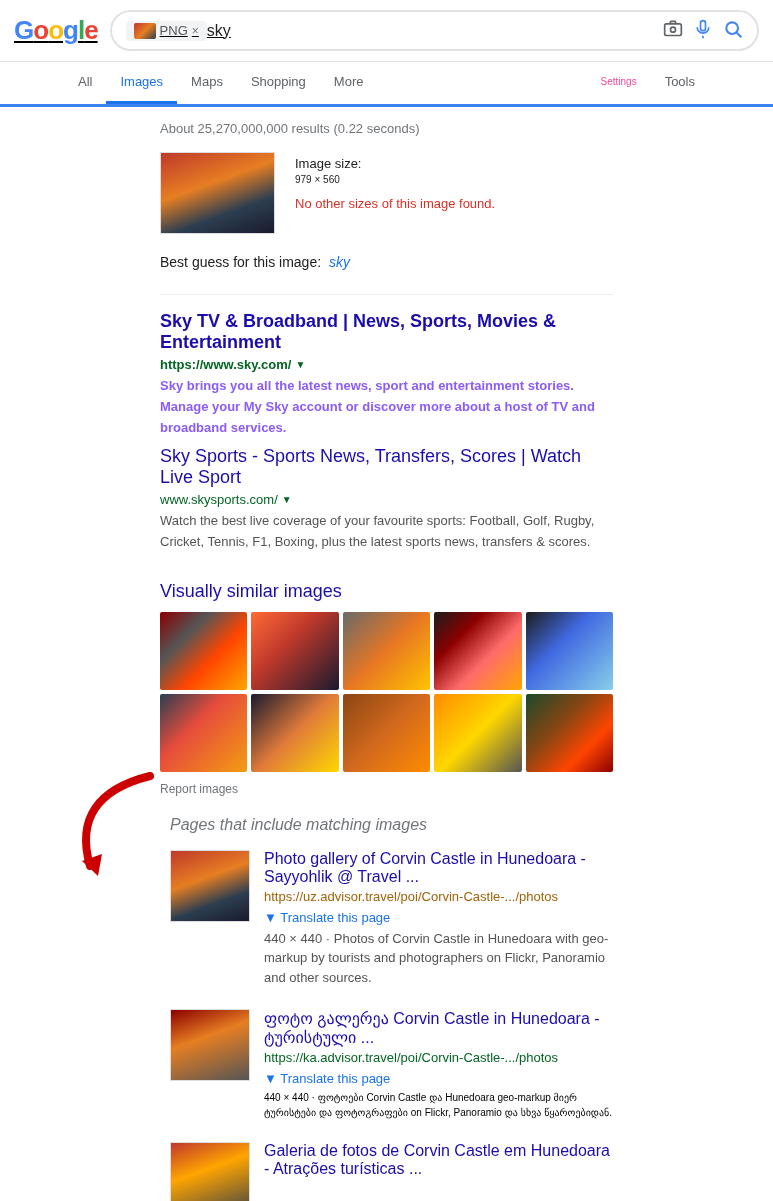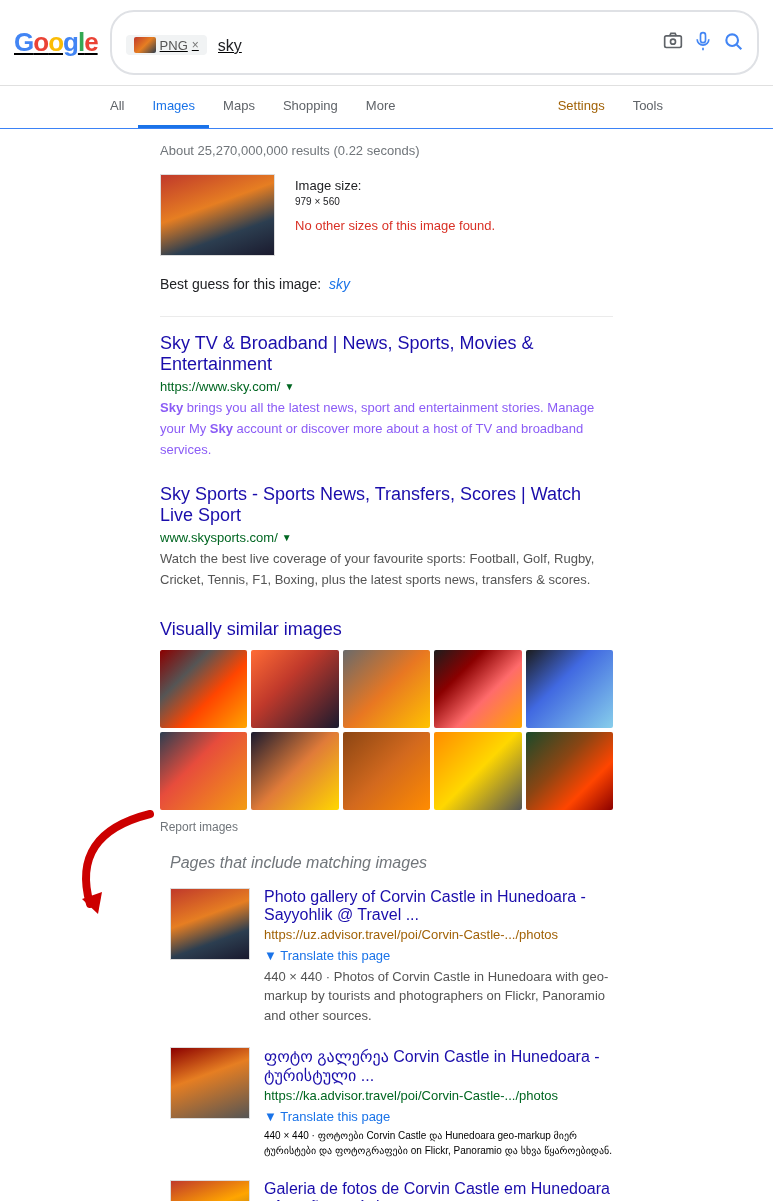--- a/index.html
+++ b/index.html
@@ -5,21 +5,21 @@
     * { box-sizing: border-box; margin: 0; padding: 0; }
     body { font-family: Arial, sans-serif; background: #fff; width: 773px; min-height: 1201px; overflow-x: hidden; }
   </style>
 </head>
 <body>
 
 <div style="display:flex; align-items:center; padding:10px 14px; border-bottom:1px solid #e0e0e0; gap:12px;text-decoration:underline;">
   <div style="font-size:26px; font-weight:bold; letter-spacing:-1px; user-select:none;">
     <span style="color:#4285F4">G</span><span style="color:#EA4335">o</span><span style="color:#FBBC05">o</span><span style="color:#4285F4">g</span><span style="color:#34A853">l</span><span style="color:#EA4335">e</span>
   </div>
-  <div style="display:flex; align-items:flex-end; border:2px solid #dfe1e5; border-radius:24px; padding:18px 14px; flex:1; gap:11px;">
+  <div style="display:flex; align-items:center; border:2px solid #dfe1e5; border-radius:24px; padding:6px 14px; flex:1; gap:0;">
     <div style="display:flex; align-items:center; background:#f1f3f4; border-radius:4px; padding:2px 8px; gap:4px;">
       <span style="width:22px; height:16px; background:linear-gradient(135deg,#c0392b 0%,#e67e22 50%,#2c3e50 100%); display:inline-block; border-radius:2px;"></span>
       <span style="font-size:13px; color:#555;">PNG</span>
       <span style="font-size:12px; color:#777; cursor:pointer;">×</span>
     </div>
     <input type="text" value="sky" style="flex: 1 1 0%; font-size: 16px; color: rgb(32, 33, 36); border: none; outline: none; background: transparent;">
     <div style="display:flex; gap:10px; align-items:center;">
       <span style="color:#5f6368; cursor:pointer; font-size:18px;">
         <svg width="20" height="20" viewBox="0 0 24 24" fill="none" stroke="#5f6368" stroke-width="2">
             <rect x="2" y="7" width="20" height="14" rx="2"></rect>
@@ -37,28 +37,28 @@
       <span style="color:#4285F4; cursor:pointer;">
         <svg width="20" height="20" viewBox="0 0 24 24" fill="none" stroke="#4285F4" stroke-width="2.5">
             <circle cx="11" cy="11" r="7"></circle>
             <line x1="16.5" y1="16.5" x2="22" y2="22"></line>
           </svg>
       </span>
     </div>
   </div>
 </div>
 
-<div style="display:flex; align-items:center; padding:0 96px; border-bottom:1px solid #3b82f6;">
+<div style="display:flex; align-items:center; padding:0 64px; border-bottom:3px solid #3b82f6;">
   <a style="padding:12px 14px; font-size:13px; color:#5f6368; cursor:pointer; text-decoration:none; border-bottom:3px solid transparent; display:inline-block;">All</a>
   <a style="padding:12px 14px; font-size:13px; color:#1a73e8; cursor:pointer; text-decoration:none; border-bottom:3px solid #1a73e8; font-weight:500; display:inline-block;">Images</a>
   <a style="padding:12px 14px; font-size:13px; color:#5f6368; cursor:pointer; text-decoration:none; border-bottom:3px solid transparent; display:inline-block;">Maps</a>
   <a style="padding:12px 14px; font-size:13px; color:#5f6368; cursor:pointer; text-decoration:none; border-bottom:3px solid transparent; display:inline-block;">Shopping</a>
   <a style="padding:12px 14px; font-size:13px; color:#5f6368; cursor:pointer; text-decoration:none; border-bottom:3px solid transparent; display:inline-block;">More</a>
   <div style="flex:1;"></div>
-  <a style="padding:12px 14px; font-size:13px; color:#a16207; cursor:pointer; text-decoration:none; border-bottom:3px solid transparent; display:inline-block;">Settings</a>
+  <a style="padding:12px 14px; font-size:10px; color:#ec4899; cursor:pointer; text-decoration:none; border-bottom:3px solid transparent; display:inline-block;">Settings</a>
   <a style="padding:12px 14px; font-size:13px; color:#5f6368; cursor:pointer; text-decoration:none; border-bottom:3px solid transparent; display:inline-block;">Tools</a>
 </div>
 
 <div style="padding:14px 160px 20px 160px;">
 
   <div style="font-size:13px; color:#70757a; margin-bottom:16px;">About 25,270,000,000 results (0.22 seconds)</div>
 
   <div style="display:flex; gap:20px; margin-bottom:20px; align-items:flex-start;">
     <div style="width:115px; height:82px; background:linear-gradient(160deg,#c0392b 0%,#e67e22 40%,#2c3e50 70%,#1a1a2e 100%); border:1px solid #ddd; flex-shrink:0;"></div>
     <div style="padding-top:4px;">
@@ -71,21 +71,21 @@
     </div>
   </div>
 
   <div style="font-size:14px; color:#202124; margin-bottom:24px;">
     <span>Best guess for this image:</span>
     <span style="font-style:italic; color:#1a73e8; font-weight:500; cursor:pointer; margin-left:4px;">sky</span>
   </div>
 
   <hr style="border:none; border-top:1px solid #ebebeb; margin-bottom:16px;">
 
-  <div style="margin-bottom:24px;">
+  <div style="margin-bottom:8px;font-weight:bold;">
     <a style="font-size:18px; color:#1a0dab; text-decoration:none; cursor:pointer; display:block; margin-bottom:4px;">Sky TV &amp; Broadband | News, Sports, Movies &amp; Entertainment</a>
     <div style="display:flex; align-items:center; gap:4px; margin-bottom:4px;">
       <span style="font-size:13px; color:#006621;">https://www.sky.com/</span>
       <span style="font-size:10px; color:#006621; cursor:pointer;">▼</span>
     </div>
     <div style="font-size:13px; color:#8b5cf6; line-height:1.6;">
       <b>Sky</b> brings you all the latest news, sport and entertainment stories. Manage your My <b>Sky</b> account or discover more about a host of TV and broadband services.
     </div>
   </div>
 

